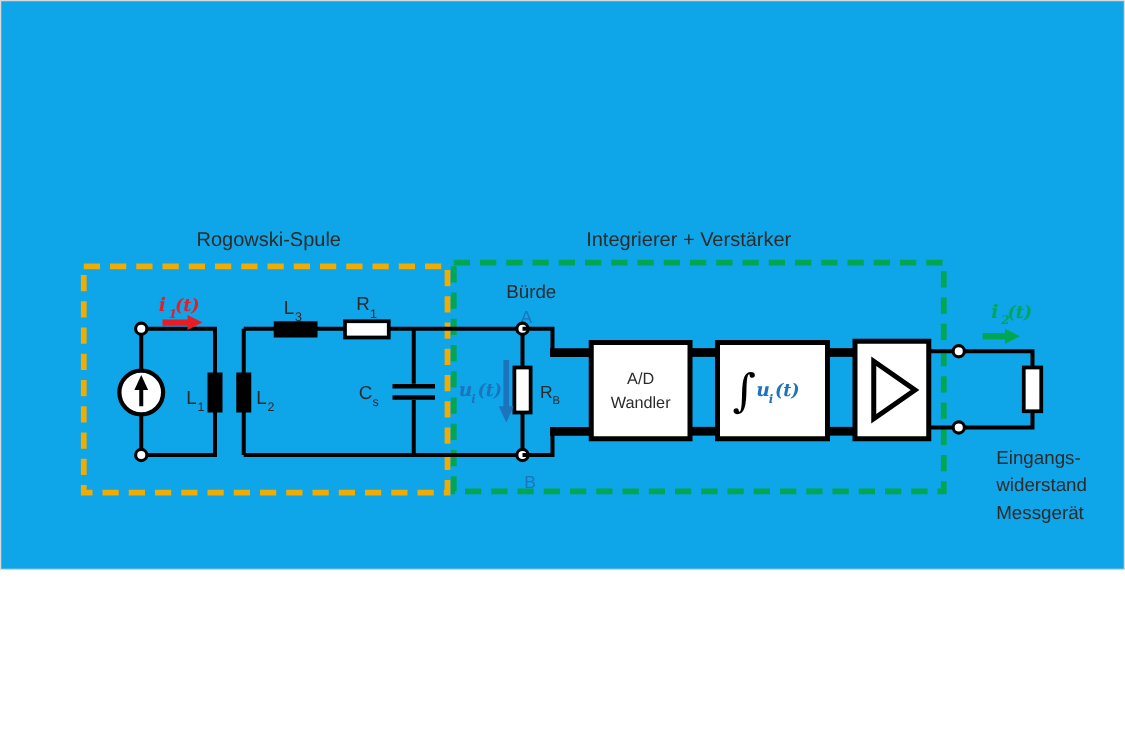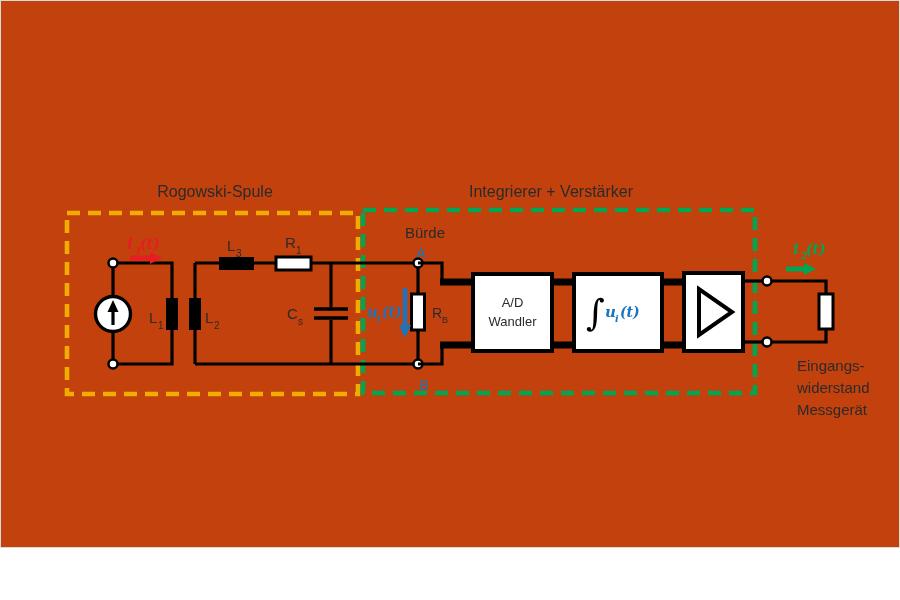--- a/index.html
+++ b/index.html
@@ -1,21 +1,21 @@
 <!DOCTYPE html>
 <html style="--c-yellow: #F0AC00; --c-green: #00A651; --c-red: #E81C24; --c-blue: #1B74BC; --c-ink: #000000; --c-text: #2b2b2b;"><head>
 <meta charset="utf-8">
 <style>
   html, body { margin: 0; padding: 0; background: #fff; }
   .frame {
     position: relative;
-    width: 900px; height: 548px;
+    width: 900px; height: 456px;
     box-sizing: border-box;
     border: 1px solid #d9d9d9;
-    background: #c2410c;
+    background: #0ea5e9;
     font-family: "Liberation Sans", sans-serif;
   }
   svg { display: block; }
 
   
   .wire        { stroke: var(--c-ink); stroke-width: 3.2; fill: none; }
   .wire-thick  { stroke: var(--c-ink); stroke-width: 7; fill: none; }
   .box         { stroke: var(--c-ink); stroke-width: 4; fill: #ffffff; }
   .comp-black  { fill: var(--c-ink); stroke: none; }
   .comp-white  { stroke: var(--c-ink); stroke-width: 3; fill: #ffffff; }

